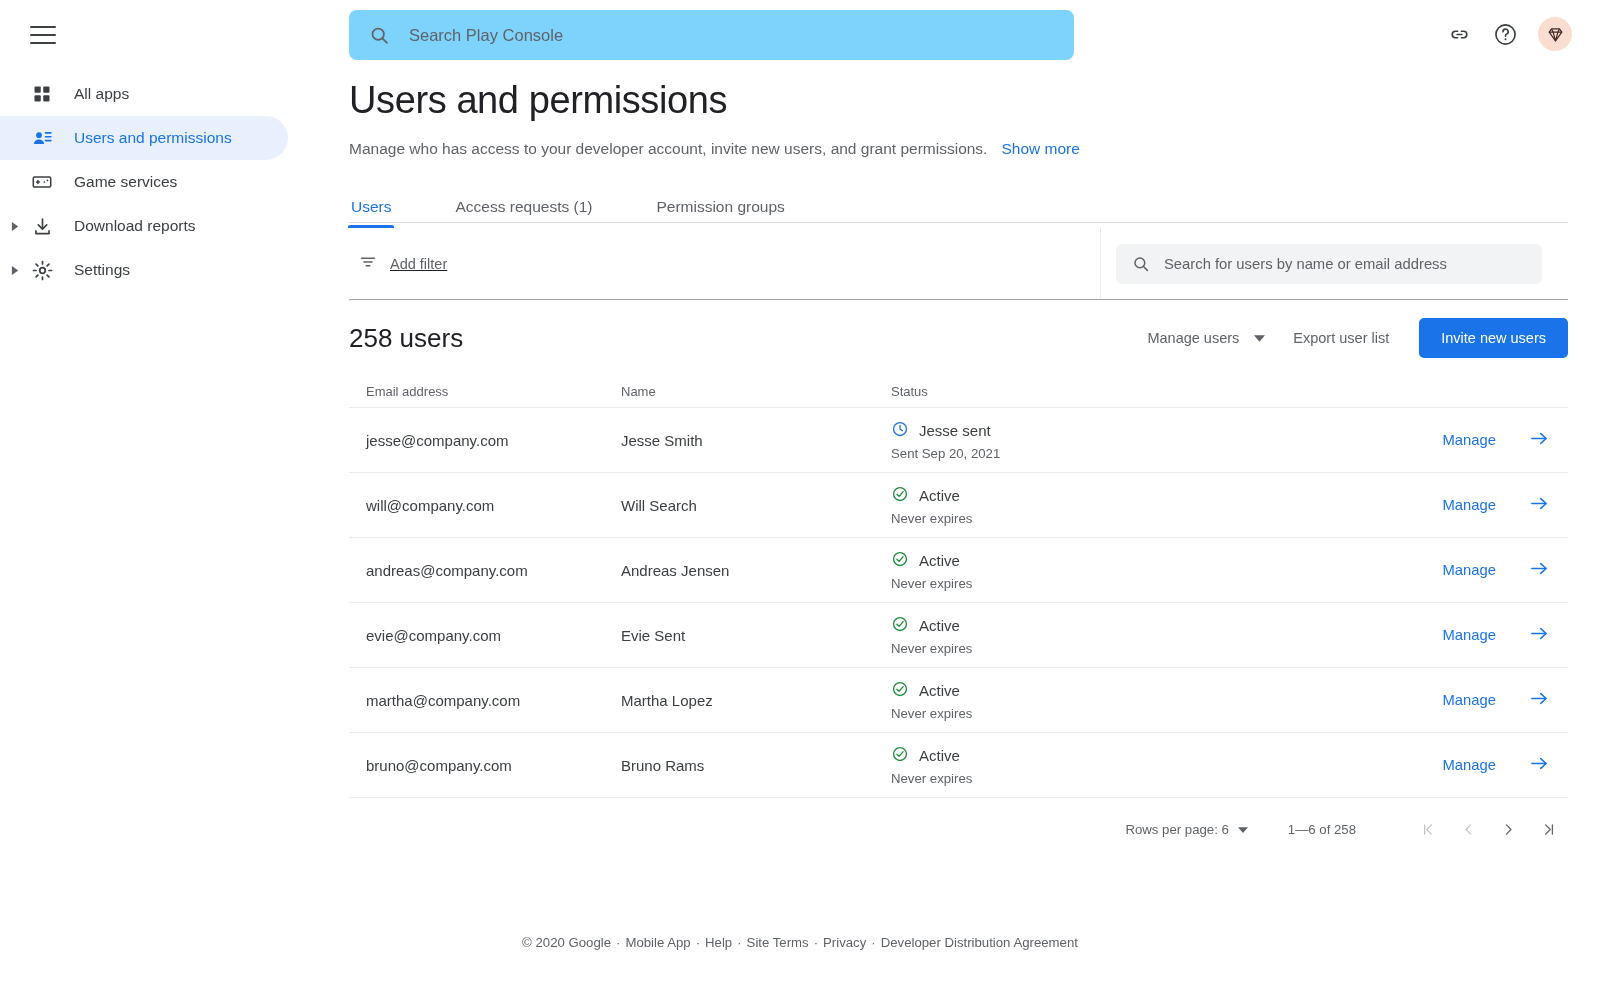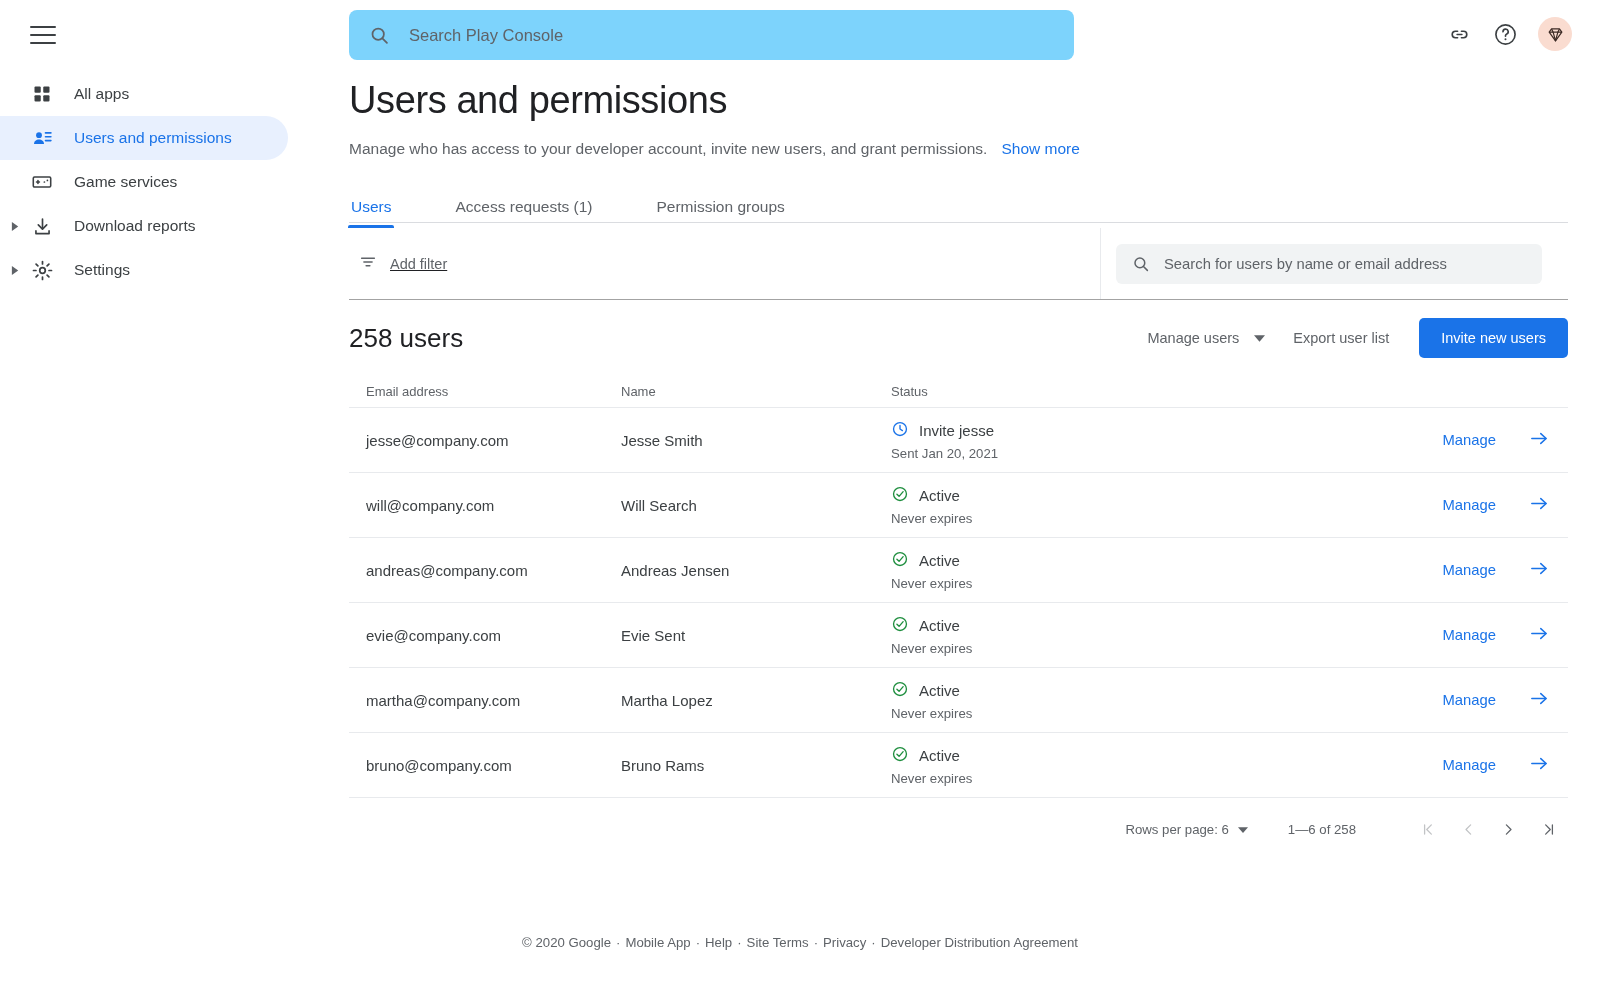--- a/index.html
+++ b/index.html
@@ -393,23 +393,23 @@
         <div class="c-email td-email">jesse@company.com</div>
         <div class="c-name td-name">Jesse Smith</div>
         <div class="c-status">
           <div class="status-main">
             <span>
               <svg width="18" height="18" viewBox="0 0 24 24" fill="none" stroke="#1a73e8" stroke-width="1.8">
                 <circle cx="12" cy="12" r="8.6"></circle>
                   <path d="M12 7.2V12l3.2 2.1" stroke-linecap="round"></path>
               </svg>
             </span>
-            <span>Invite jesse</span>
+            <span>Jesse sent</span>
           </div>
-          <div class="status-sub">Sent Jan 20, 2021</div>
+          <div class="status-sub">Sent Sep 20, 2021</div>
         </div>
         <div class="c-act">
           <span class="manage">
             <span>Manage</span>
             <span>
               <svg width="17" height="15" viewBox="0 0 20 16" fill="none" stroke="#1a73e8" stroke-width="1.8" stroke-linecap="round" stroke-linejoin="round">
                 <line x1="1" y1="8" x2="17.5" y2="8"></line>
                   <path d="M11.5 2.2L17.8 8l-6.3 5.8"></path>
               </svg>
             </span>

